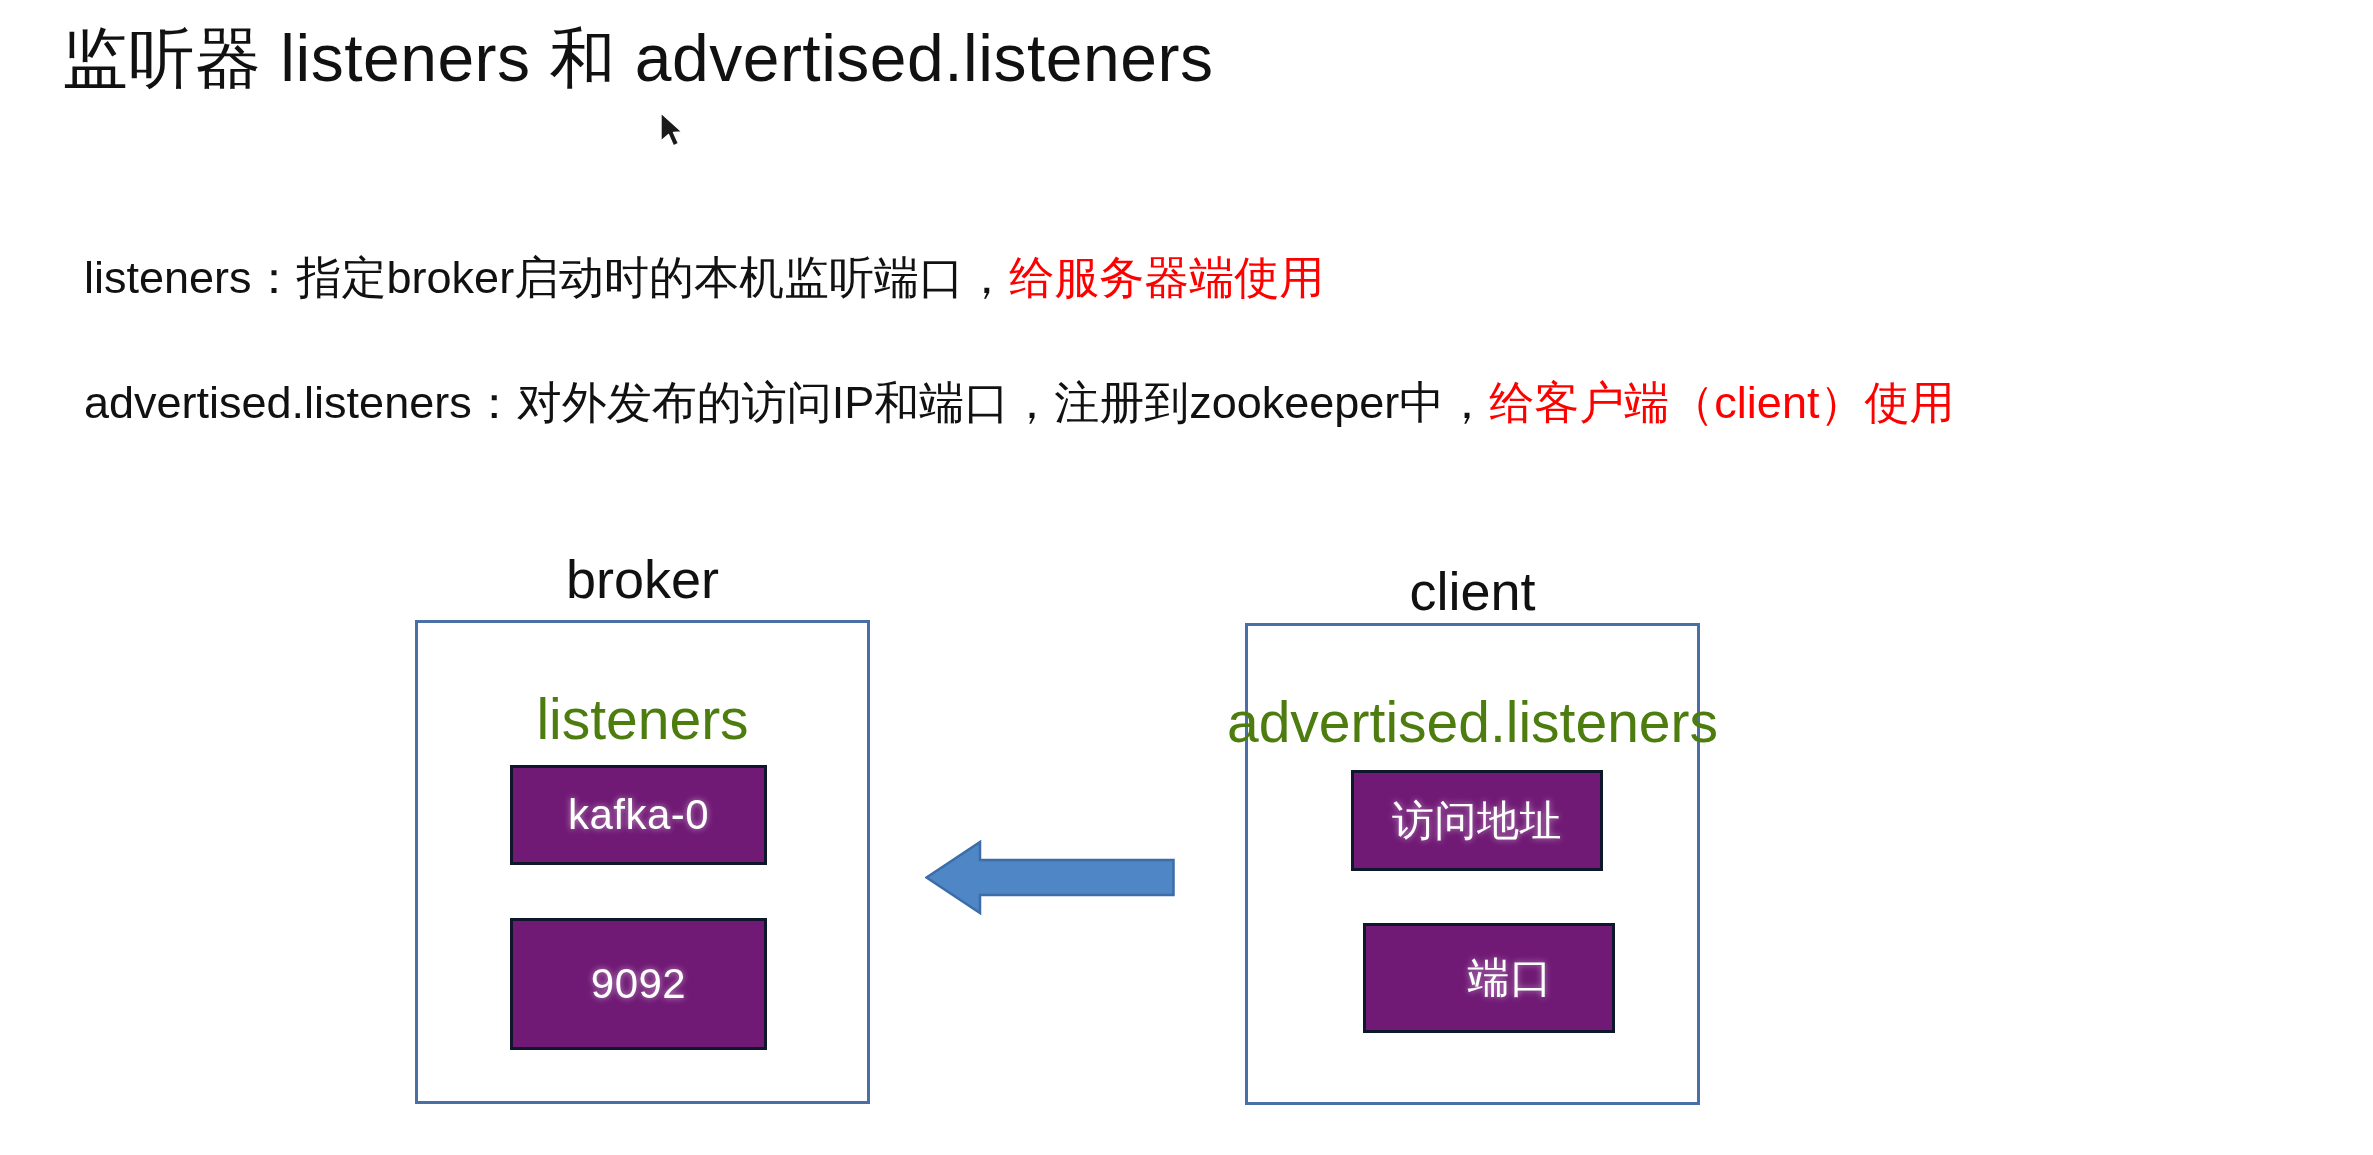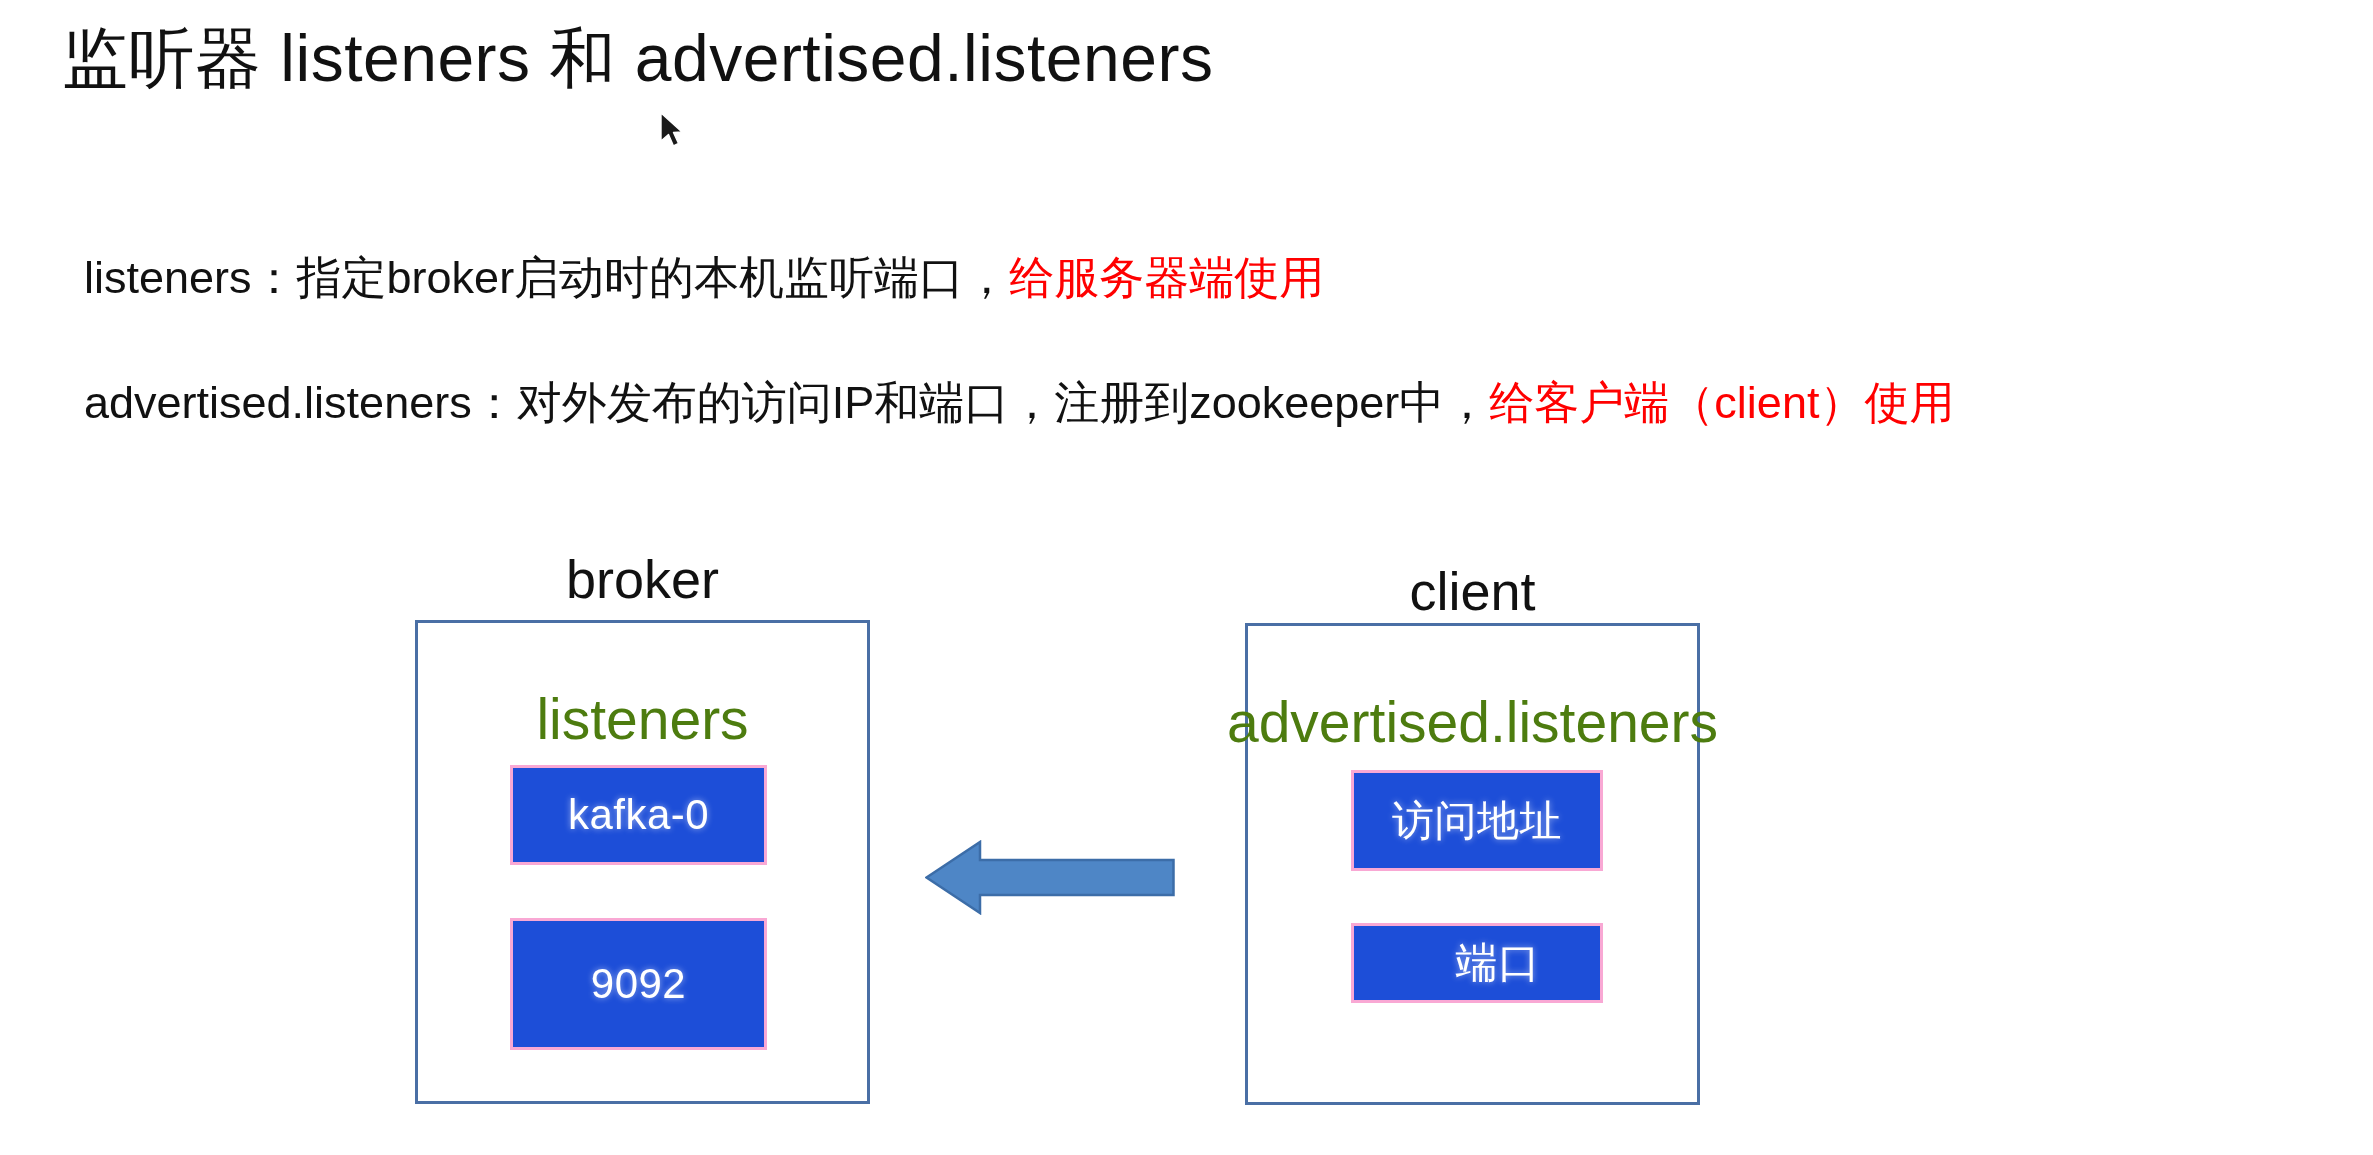--- a/index.html
+++ b/index.html
@@ -84,22 +84,22 @@
     transform: translateX(-50%);
     font-size: 57px;
     line-height: 1;
     color: #4d7c0f;
     white-space: nowrap;
   }
 
   .chip {
     position: absolute;
     box-sizing: border-box;
-    background: #1d4ed8;
-    border: 3px solid #f9a8d4;
+    background: #701a75;
+    border: 3px solid #0f172a;
     color: #ffffff;
     display: flex;
     align-items: center;
     justify-content: center;
     font-size: 42px;
     line-height: 1;
     text-shadow: 0 0 6px rgba(255,255,255,0.55);
     letter-spacing: 0.5px;
   }
 
@@ -154,21 +154,21 @@
 
     <div class="group-caption" style="left:1245px; top:556px; width:455px;margin-top:8px;">client</div>
 
     <div class="outer-box" style="left:1245px; top:623px; width:455px; height:482px;">
       <div class="outer-box-title" style="top:68px;">advertised.listeners</div>
 
       <div class="chip" style="left:103px; top:144px; width:252px; height:101px;">
         <span>访问地址</span>
       </div>
 
-      <div class="chip" style="left:103px; top:297px; width:252px; height:80px;padding-left:42px;">
+      <div class="chip" style="left:115px; top:297px; width:252px; height:110px;padding-left:42px;">
         <span>端口</span>
       </div>
     </div>
 
     <svg id="flow-arrow" viewBox="0 0 250 75" preserveAspectRatio="none">
       <polygon points="1.5,37.5 55,2 55,20 248.5,20 248.5,55 55,55 55,73" fill="#4e86c6" stroke="#3c6da8" stroke-width="2.5" stroke-linejoin="miter"></polygon>
     </svg>
 
   </div>
 

